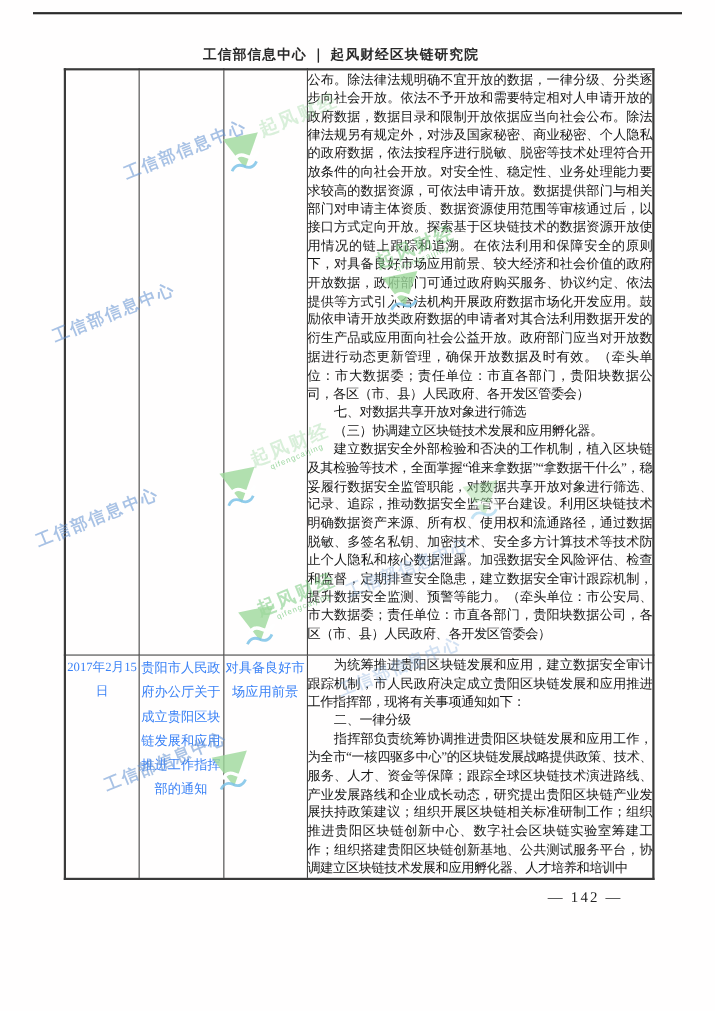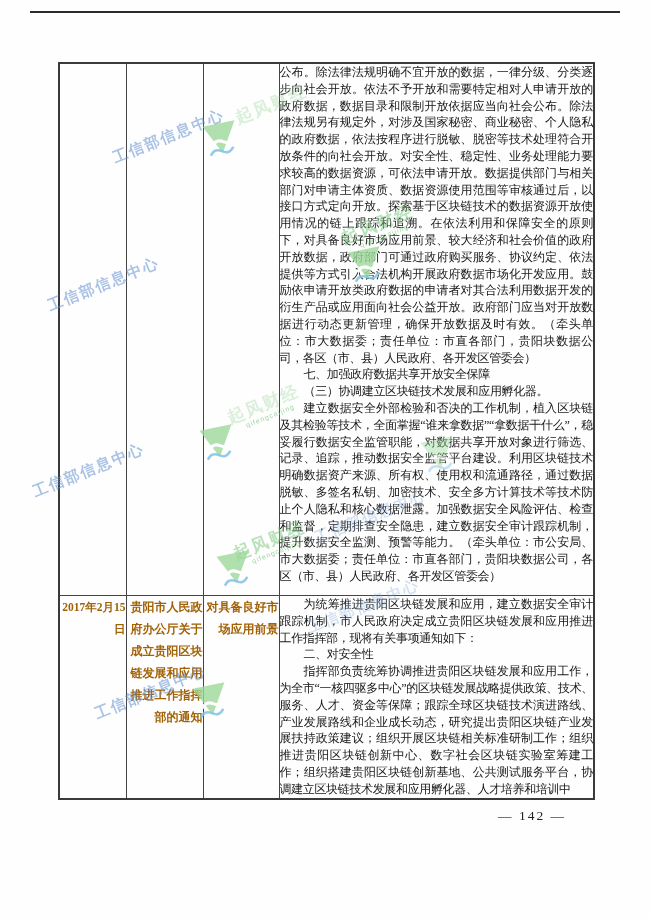--- a/index.html
+++ b/index.html
@@ -18,22 +18,22 @@
   }
   table.doc-table td{
     border:1.5px solid #454545;vertical-align:top;padding:0;
   }
   .col-date{width:67px;}
   .col-title{width:77px;}
   .col-issuer{width:76px;}
   .col-content{width:315px;}
   tr.row-1 td{height:531px;border-radius:31px;}
   .cell-left{
-    font-weight:bold;font-size:12px;line-height:22px;color:#a16207;
-    padding:5px 5px 0 5px;text-align:right;word-break:break-all;
+    font-weight:normal;font-size:12px;line-height:22px;color:#3b82f6;
+    padding:5px 5px 0 5px;text-align:center;word-break:break-all;
   }
   .cell-date-inner{font-size:11.5px;}
   .cell-content{
     padding:3px 5px 0 8px;font-size:12px;line-height:16.8px;
     letter-spacing:-0.35px;color:#161616;text-align:justify;text-justify:inter-character;
   }
   .cell-content p{margin:0;word-break:break-all;}
   .cell-content p.indent{text-indent:2em;}
   .page-number{
     position:absolute;left:498px;top:808px;font-size:13.5px;color:#222;
@@ -59,49 +59,50 @@
   .wm-logo svg{width:100%;height:100%;}
   .wm-logo.dim{opacity:0.55;}
 </style>
 </head>
 <body>
 
 <div class="page">
 
   <div class="top-rule"></div>
 
+  <div class="page-header">工信部信息中心 ｜ 起风财经区块链研究院</div>
 
   <table class="doc-table">
     <colgroup>
       <col class="col-date">
         <col class="col-title">
         <col class="col-issuer">
         <col class="col-content">
     </colgroup>
     <tbody>
         <tr class="row-1">
       <td class="cell-left"></td>
       <td class="cell-left"></td>
       <td class="cell-left"></td>
       <td class="cell-content">
         <p>公布。除法律法规明确不宜开放的数据，一律分级、分类逐步向社会开放。依法不予开放和需要特定相对人申请开放的政府数据，数据目录和限制开放依据应当向社会公布。除法律法规另有规定外，对涉及国家秘密、商业秘密、个人隐私的政府数据，依法按程序进行脱敏、脱密等技术处理符合开放条件的向社会开放。对安全性、稳定性、业务处理能力要求较高的数据资源，可依法申请开放。数据提供部门与相关部门对申请主体资质、数据资源使用范围等审核通过后，以接口方式定向开放。探索基于区块链技术的数据资源开放使用情况的链上跟踪和追溯。在依法利用和保障安全的原则下，对具备良好市场应用前景、较大经济和社会价值的政府开放数据，政府部门可通过政府购买服务、协议约定、依法提供等方式引入合法机构开展政府数据市场化开发应用。鼓励依申请开放类政府数据的申请者对其合法利用数据开发的衍生产品或应用面向社会公益开放。政府部门应当对开放数据进行动态更新管理，确保开放数据及时有效。（牵头单位：市大数据委；责任单位：市直各部门，贵阳块数据公司，各区（市、县）人民政府、各开发区管委会）</p>
-        <p class="indent">七、加强政府数据共享开放安全保障</p>
+        <p class="indent">七、对数据共享开放对象进行筛选</p>
         <p class="indent">（三）协调建立区块链技术发展和应用孵化器。</p>
         <p class="indent">建立数据安全外部检验和否决的工作机制，植入区块链及其检验等技术，全面掌握“谁来拿数据”“拿数据干什么”，稳妥履行数据安全监管职能，对数据共享开放对象进行筛选、记录、追踪，推动数据安全监管平台建设。利用区块链技术明确数据资产来源、所有权、使用权和流通路径，通过数据脱敏、多签名私钥、加密技术、安全多方计算技术等技术防止个人隐私和核心数据泄露。加强数据安全风险评估、检查和监督，定期排查安全隐患，建立数据安全审计跟踪机制，提升数据安全监测、预警等能力。（牵头单位：市公安局、市大数据委；责任单位：市直各部门，贵阳块数据公司，各区（市、县）人民政府、各开发区管委会）</p>
       </td>
     </tr>
     <tr class="row-2">
       <td class="cell-left">
         <div class="cell-date-inner">2017年2月15日</div>
       </td>
       <td class="cell-left">贵阳市人民政府办公厅关于成立贵阳区块链发展和应用推进工作指挥部的通知</td>
       <td class="cell-left">对具备良好市场应用前景</td>
       <td class="cell-content">
         <p class="indent">为统筹推进贵阳区块链发展和应用，建立数据安全审计跟踪机制，市人民政府决定成立贵阳区块链发展和应用推进工作指挥部，现将有关事项通知如下：</p>
-        <p class="indent">二、对安全性</p>
+        <p class="indent">二、一律分级</p>
         <p class="indent">指挥部负责统筹协调推进贵阳区块链发展和应用工作，为全市“一核四驱多中心”的区块链发展战略提供政策、技术、服务、人才、资金等保障；跟踪全球区块链技术演进路线、产业发展路线和企业成长动态，研究提出贵阳区块链产业发展扶持政策建议；组织开展区块链相关标准研制工作；组织推进贵阳区块链创新中心、数字社会区块链实验室筹建工作；组织搭建贵阳区块链创新基地、公共测试服务平台，协调建立区块链技术发展和应用孵化器、人才培养和培训中</p>
       </td>
     </tr>
   </tbody>
     </table>
 
   <div class="page-number">— 142 —</div>
 
   <div class="wm wm-logo" style="left:196px;top:124px;">
     <svg viewBox="0 0 40 44" aria-hidden="true">

